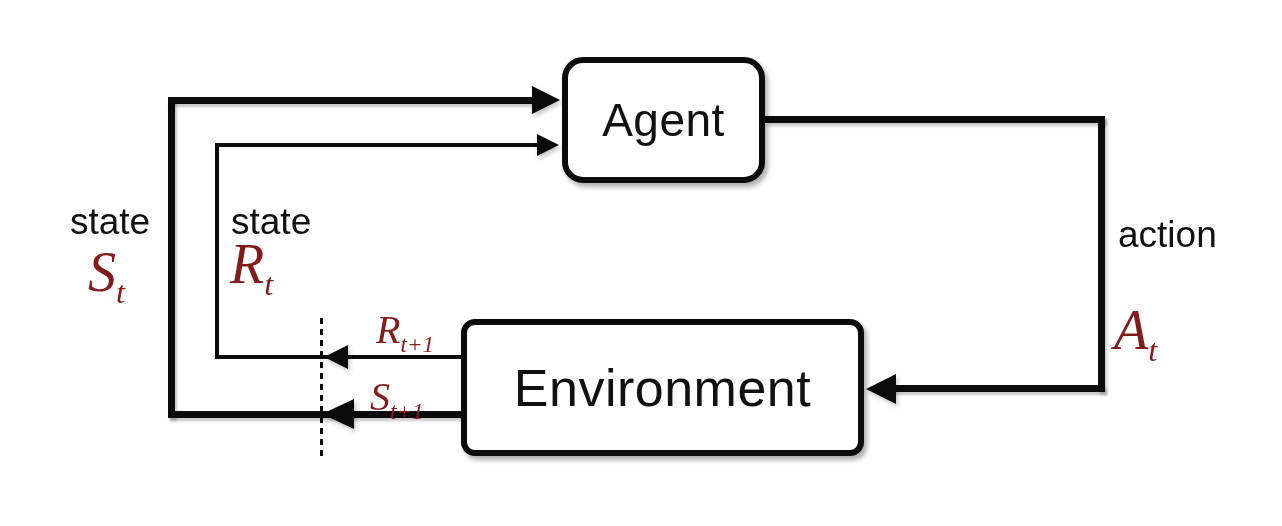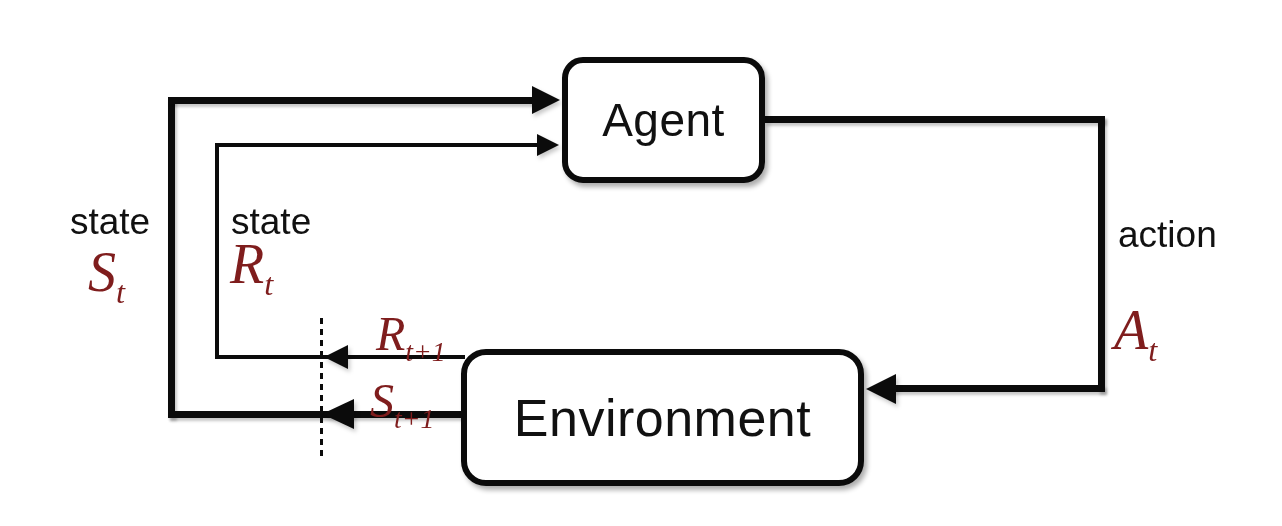--- a/index.html
+++ b/index.html
@@ -15,21 +15,21 @@
   .node {
     position: absolute;
     background: #ffffff;
     border: 6px solid #0b0b0b;
     display: flex;
     align-items: center;
     justify-content: center;
     box-shadow: 3px 4px 5px rgba(0,0,0,0.32);
   }
   .node-agent { left: 562px; top: 57px; width: 191px; height: 114px; border-radius: 21px; }
-  .node-env   { left: 461px; top: 319px; width: 391px; height: 125px; border-radius: 25px; margin-top: 30px; }
+  .node-env   { left: 461px; top: 319px; width: 391px; height: 125px; border-radius: 14px; }
   .node-label { font-size: 46px; line-height: 1; color: #111; letter-spacing: 0.5px; }
   .node-env .node-label { font-size: 52px; }
 
   .line { position: absolute; background: #0b0b0b; }
   .thick { box-shadow: 2px 3px 3px rgba(0,0,0,0.22); }
 
   
   .state-v      { left: 168px; top: 97px;  width: 7px;  height: 321px; }
   .state-h-top  { left: 168px; top: 97px;  width: 370px; height: 7px; }
   .state-h-bot  { left: 168px; top: 411px; width: 297px; height: 7px; }
@@ -61,21 +61,21 @@
   }
 
   .word { position: absolute; font-size: 37px; line-height: 1.05; color: #111; }
   .word-state  { left: 62px;  top: 203px; width: 96px; text-align: center; }
   .word-reward { left: 231px; top: 203px; }
   .word-action { left: 1118px; top: 216px; }
 
   .math { position: absolute; font-family: "Liberation Serif", serif; font-style: italic; color: #7f1d1d; line-height: 1; }
   .math sub { font-size: 0.58em; line-height: 1; }
   .math-big   { font-size: 56px; }
-  .math-small { font-size: 48px; }
+  .math-small { font-size: 40px; }
   .sym-state  { left: 88px;  top: 244px; }
   .sym-reward { left: 230px; top: 236px; }
   .sym-action { left: 1114px; top: 262px; margin-top: 40px; }
   .sym-rnext  { left: 376px; top: 310px; }
   .sym-snext  { left: 370px; top: 377px; }
 </style>
 </head>
 <body>
 
 <div class="canvas">

